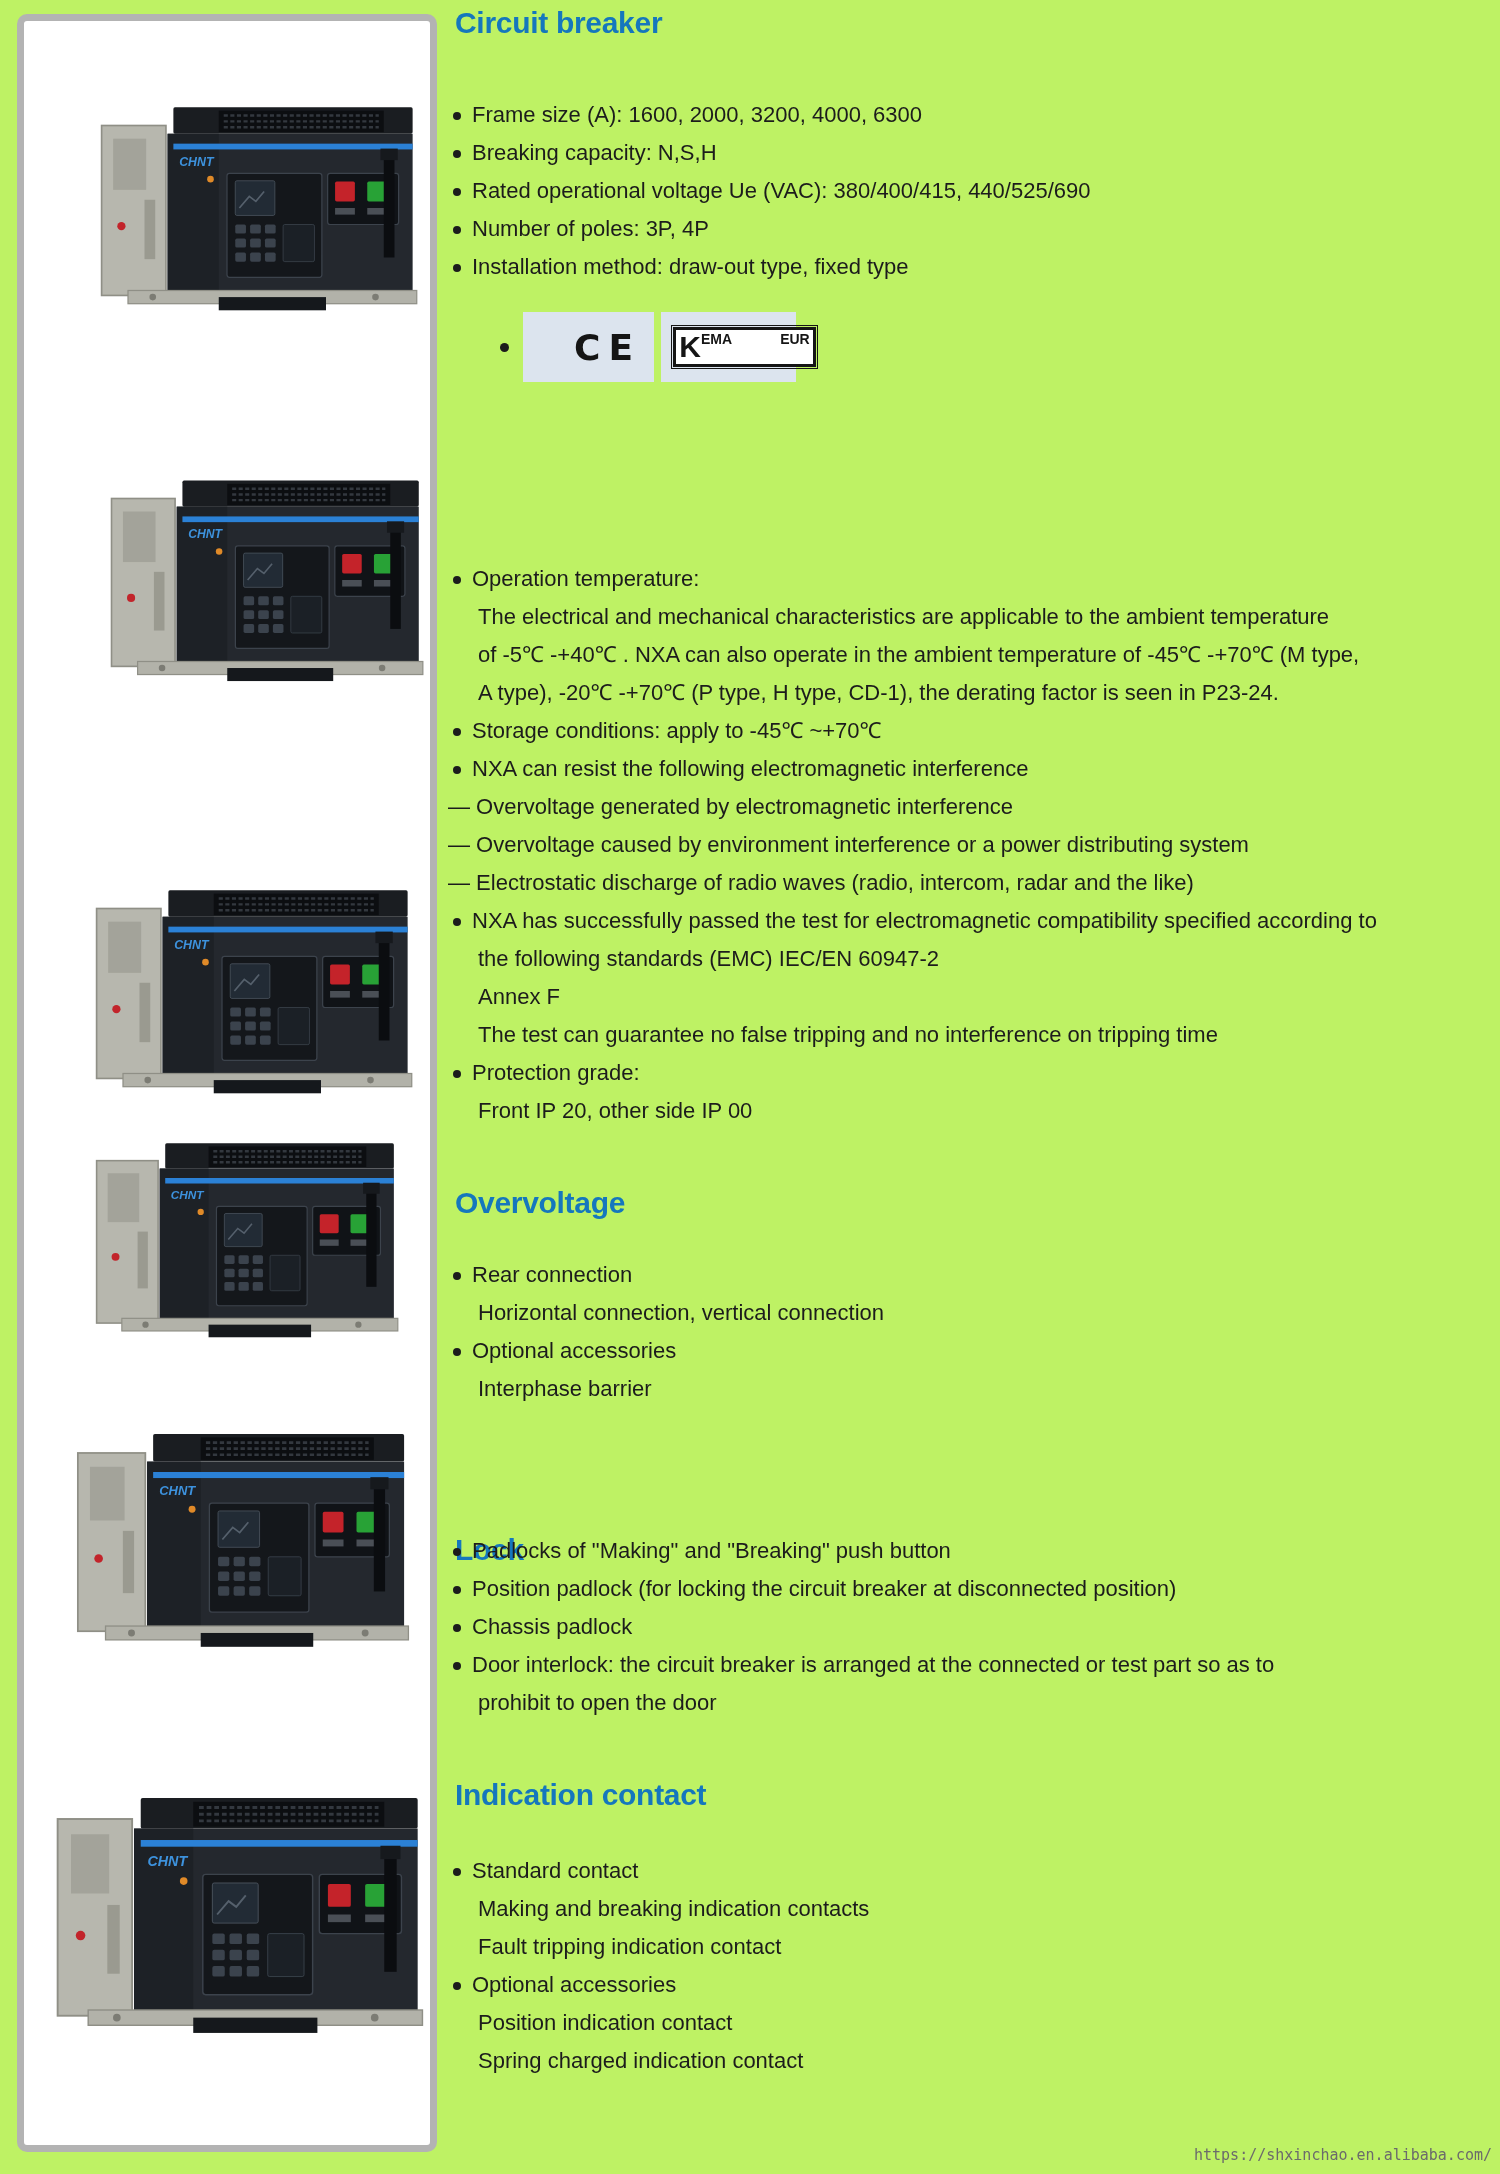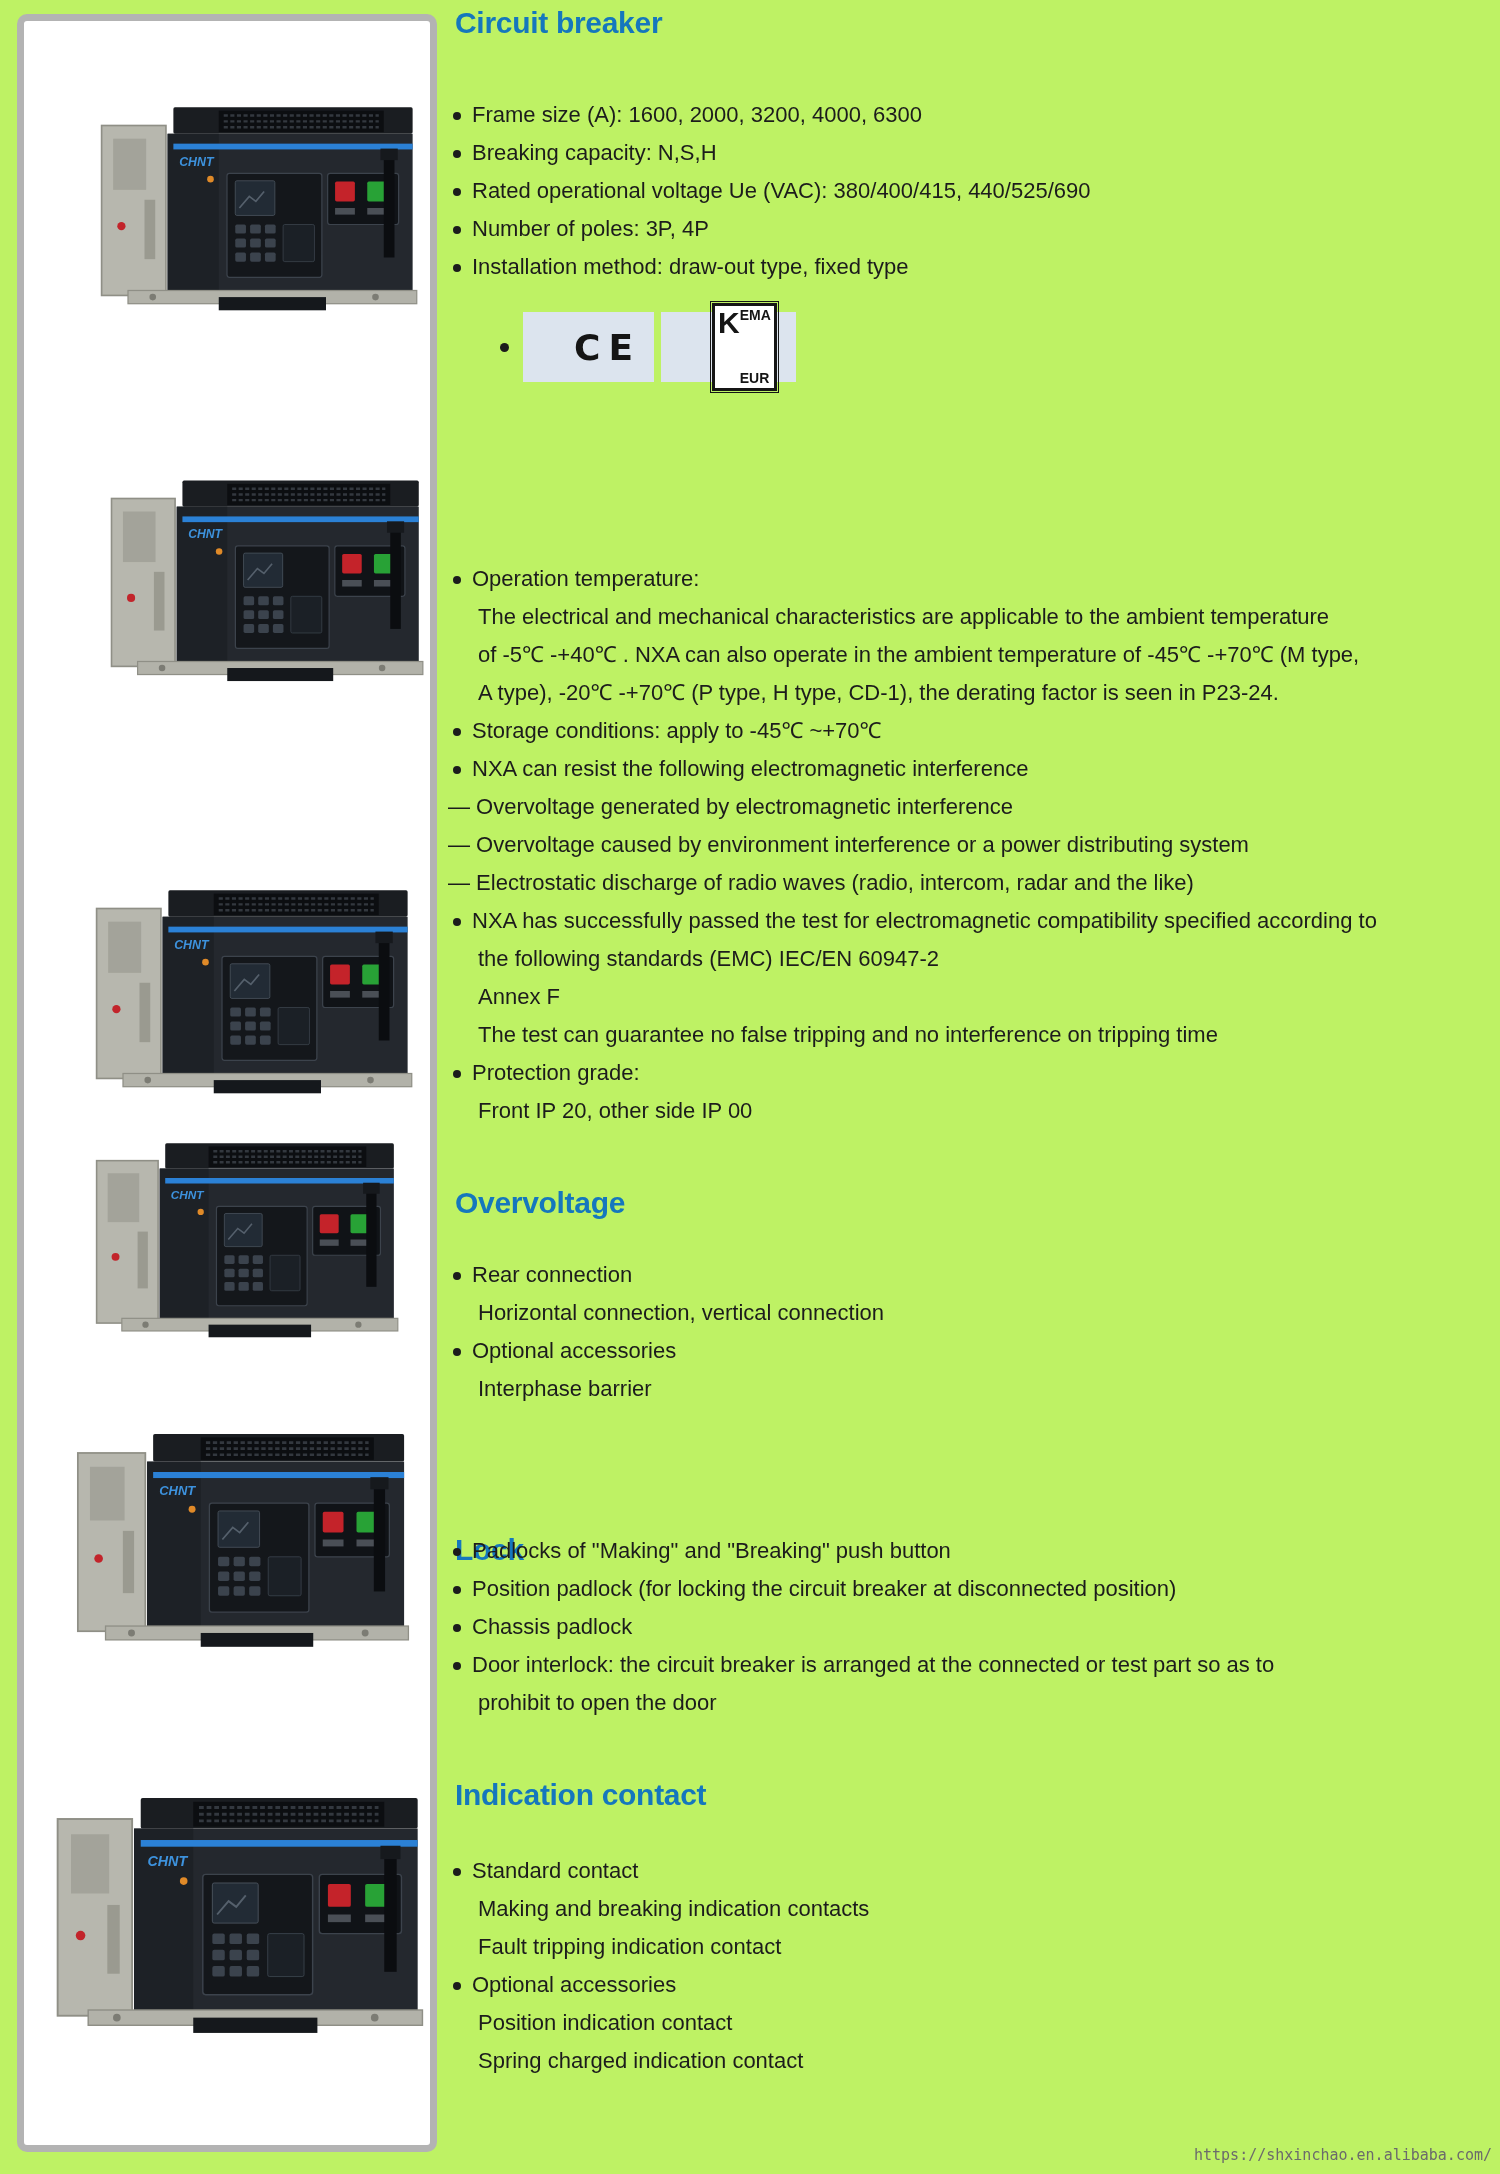--- a/index.html
+++ b/index.html
@@ -24,21 +24,21 @@
   .cert-row{position:absolute;left:500px;top:312px;display:flex;align-items:center;}
   .cert-dot{width:9px;height:9px;border-radius:50%;background:#1c1c1c;margin-right:14px;}
   .cert-box{height:70px;background:#dce4ee;display:flex;align-items:center;justify-content:center;padding-left:32px;}
   .cert-ce{width:99px;margin-right:7px;}
   .cert-kema{width:103px;}
   .ce-text{font-family:"DejaVu Sans",sans-serif;font-size:36px;font-weight:bold;color:#151515;
            letter-spacing:8px;padding-left:6px;}
   .kema-frame{border:3px solid #151515;background:#ffffff;display:flex;align-items:stretch;
               padding:2px 3px;outline:1px solid #151515;outline-offset:1px;}
   .kema-k{font-size:30px;font-weight:bold;color:#151515;line-height:30px;}
-  .kema-col{display:flex;flex-direction:column;justify-content:center;gap:48px;}
+  .kema-col{display:flex;justify-content:center;gap:48px;}
   .kema-col span{font-size:14px;font-weight:bold;color:#151515;line-height:15px;letter-spacing:0;}
   
   .footer-url{position:absolute;top:2146px;right:8px;font-family:"DejaVu Sans Mono",monospace;
               font-size:15px;color:#6b6b6b;text-decoration:none;}
 </style>
 </head>
 <body>
 
 <div class="page">
 

